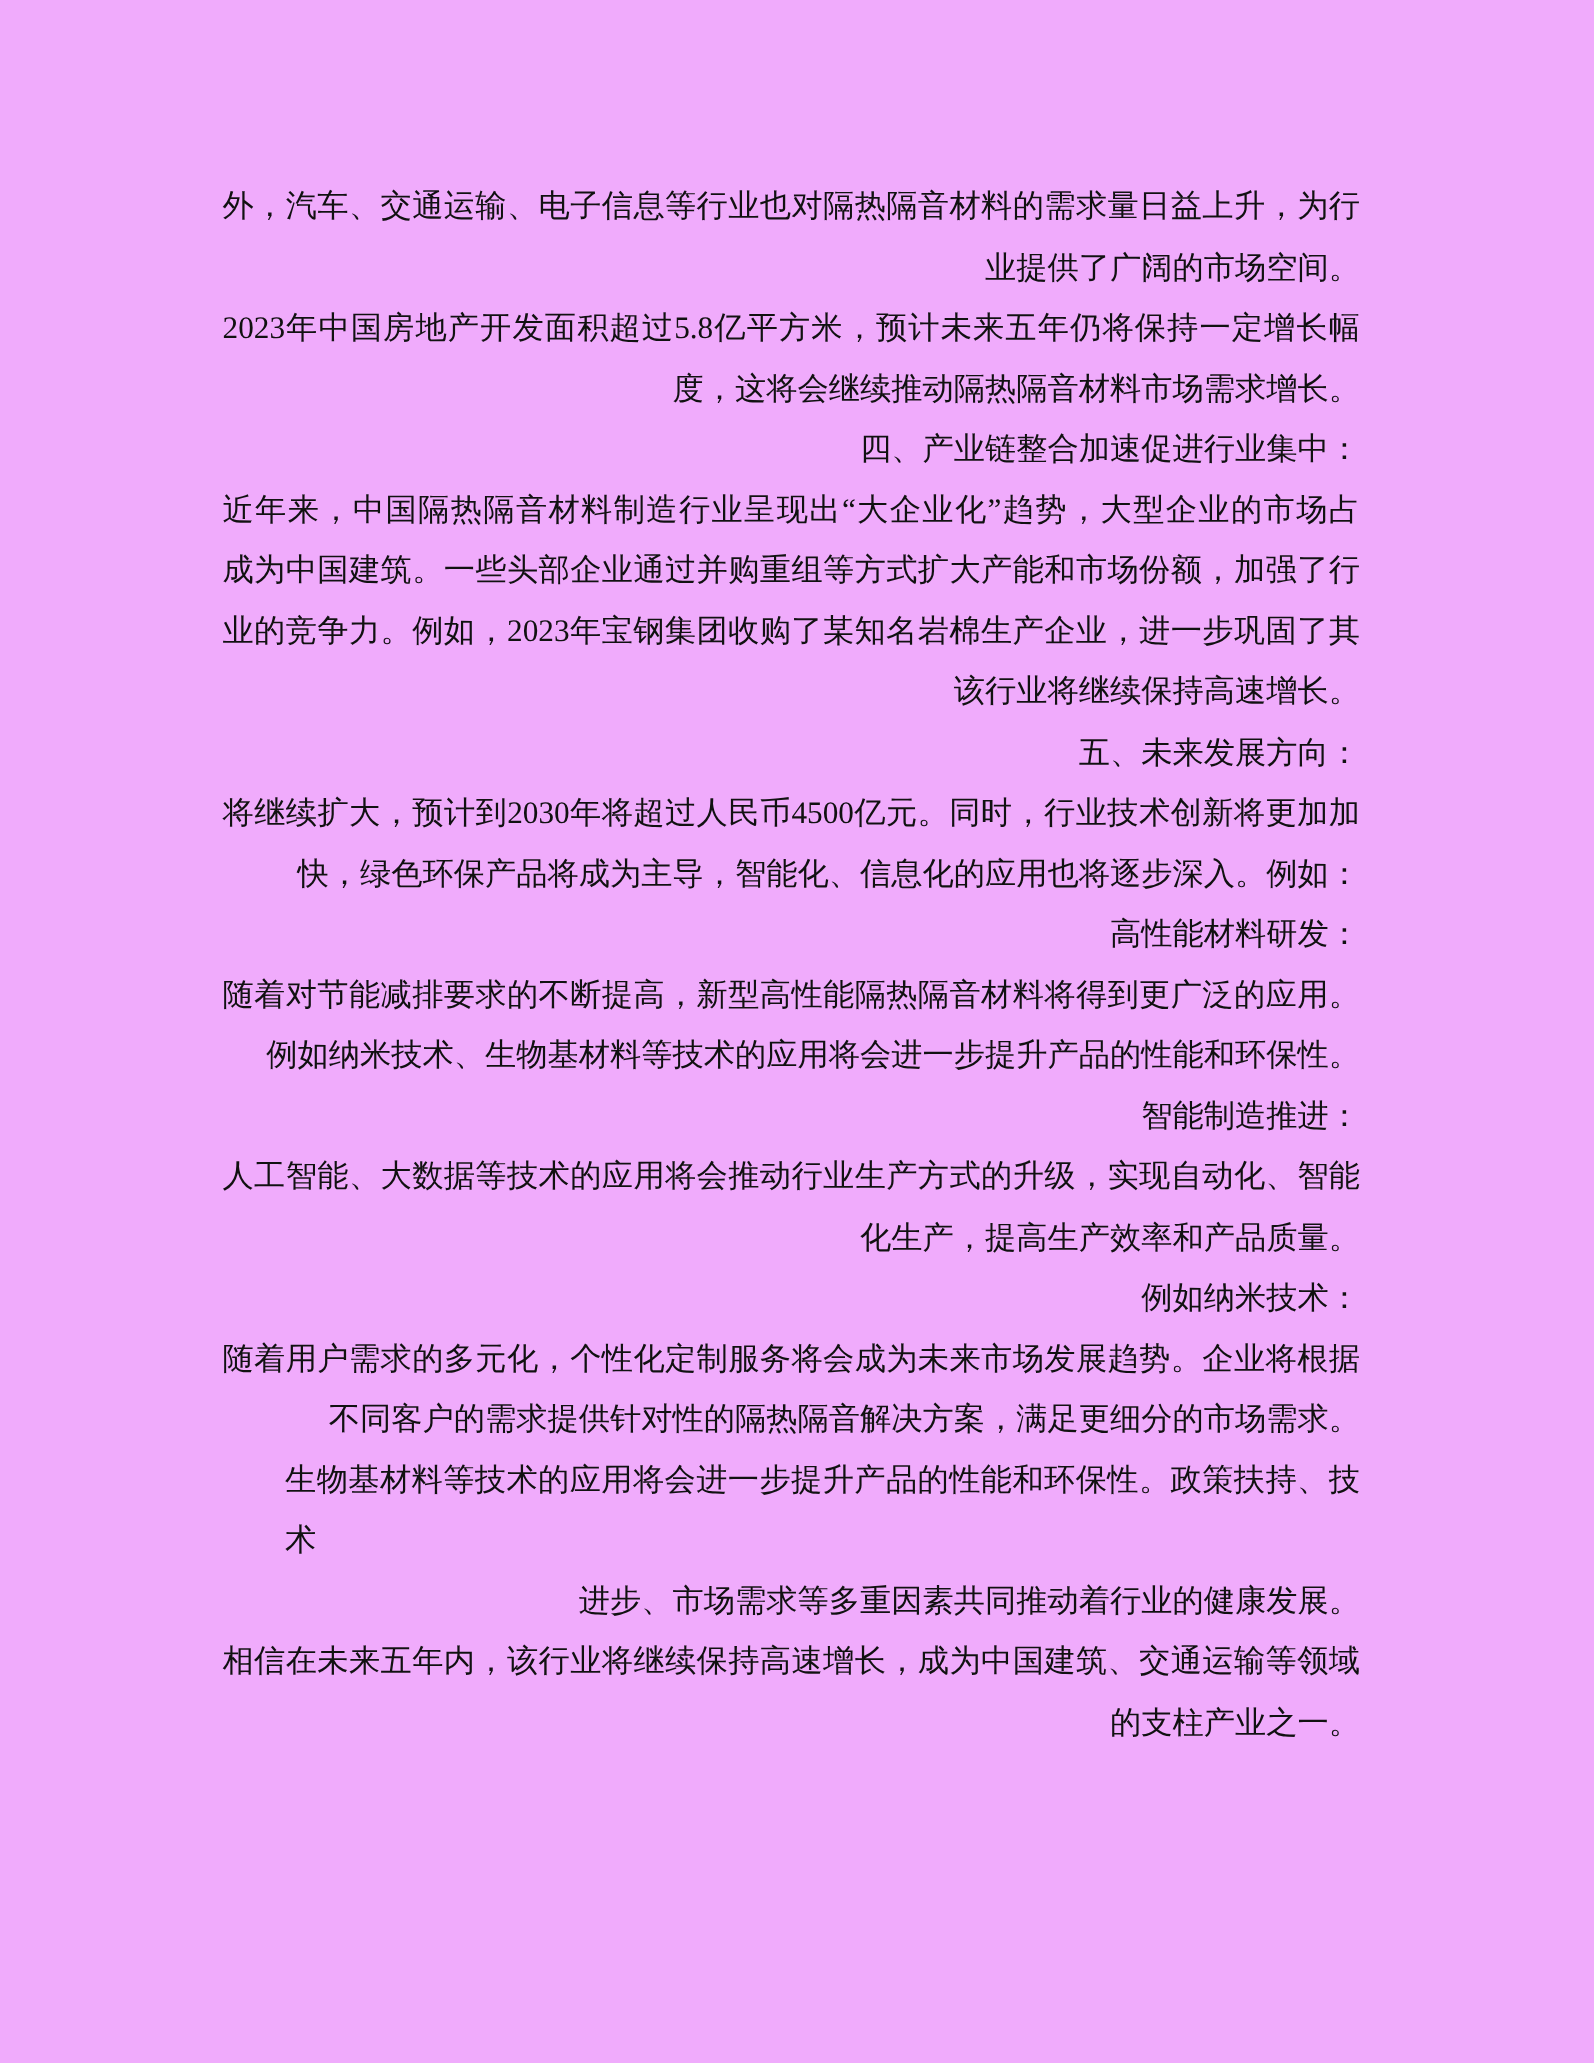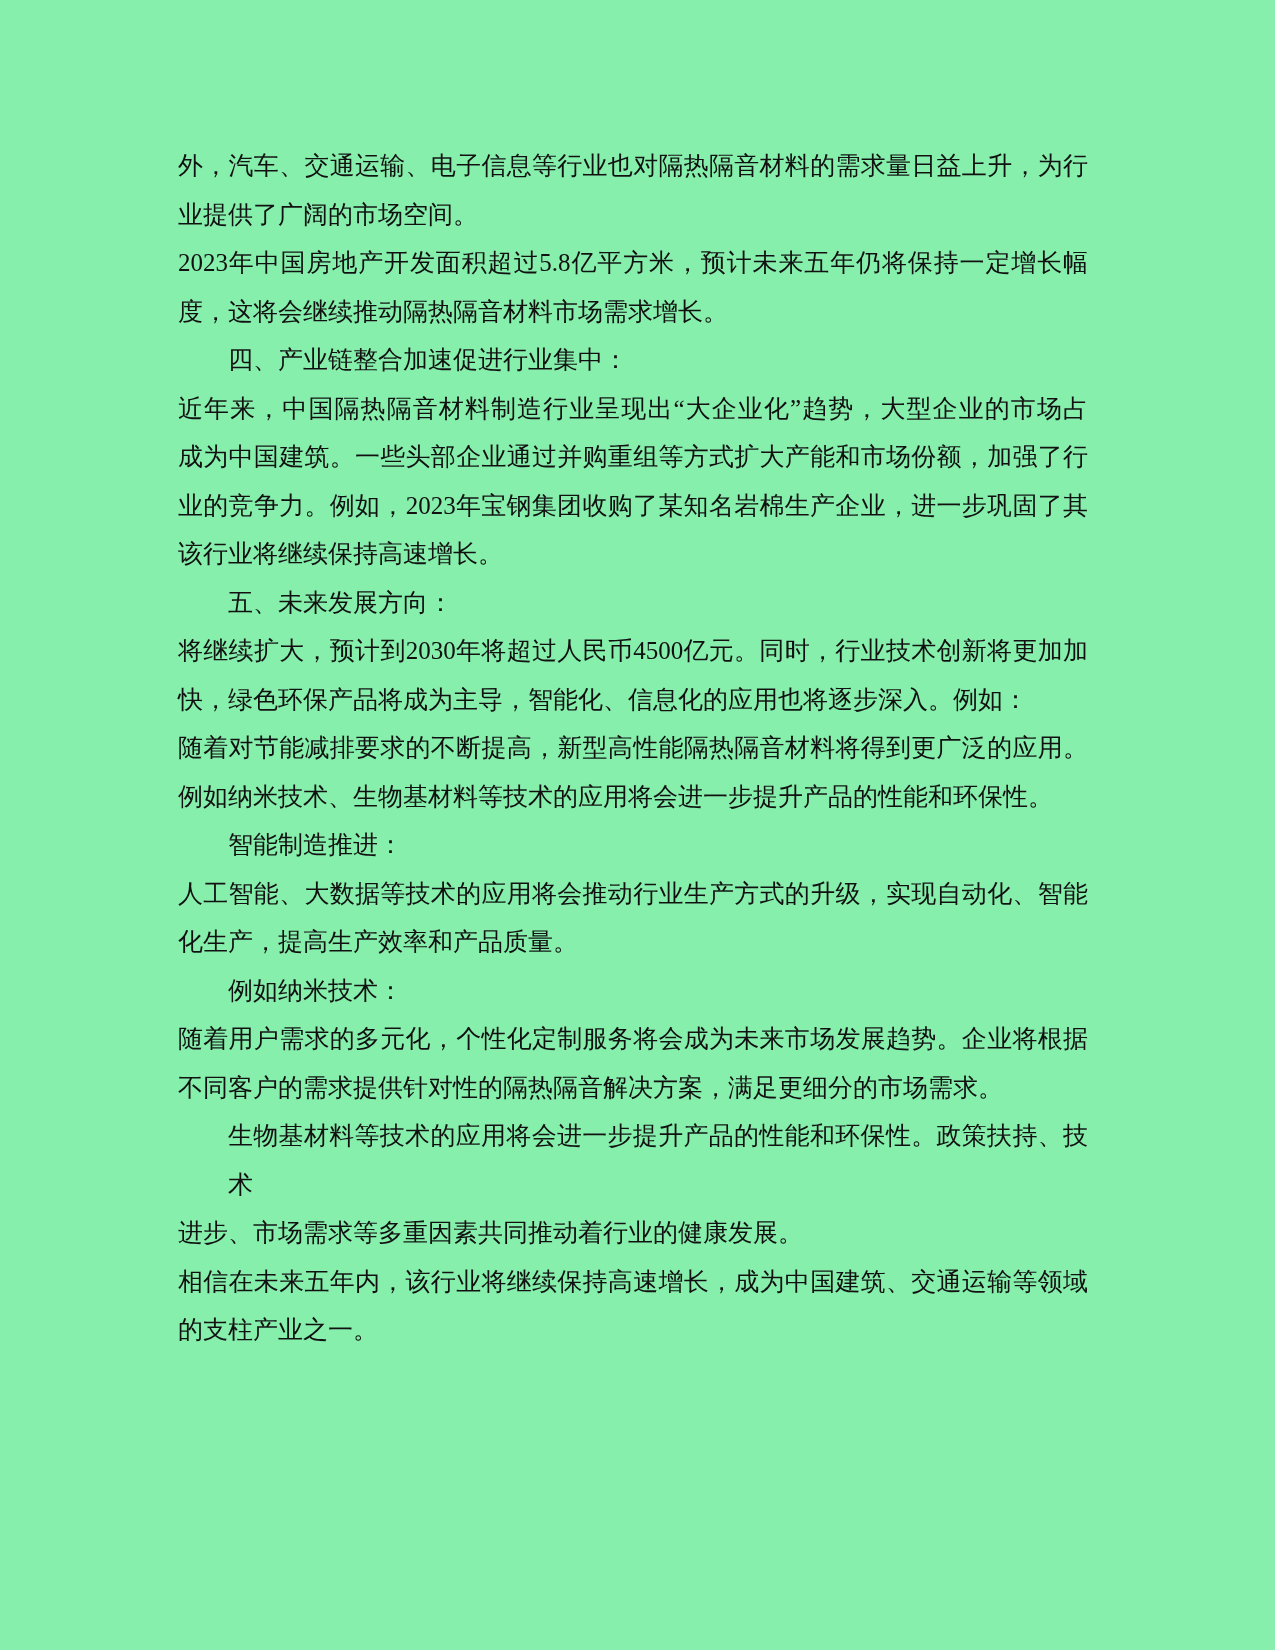--- a/index.html
+++ b/index.html
@@ -4,42 +4,42 @@
 <style>
   html, body {
     margin: 0;
     padding: 0;
     background: #ffffff;
   }
   .page {
     position: relative;
     width: 1275px;
     height: 1650px;
-    background: #86efac;
+    background: #f0abfc;
     overflow: hidden;
   }
   .content {
     position: absolute;
     left: 178px;
     top: 142px;
     width: 910px;
     font-family: "Liberation Serif", "DejaVu Serif", serif;
     font-size: 25px;
     line-height: 48.5px;
     color: #111111;
     letter-spacing: 0;
   }
   .para {
     margin: 0;
     padding: 0;
   }
   .line {
     margin: 0;
     padding: 0;
-    text-align: left;
+    text-align: right;
   }
   .line.just {
     text-align: justify;
     text-align-last: justify;
     
     text-justify: inter-ideograph;
   }
   .line.ind {
     padding-left: 50px; 
   }
@@ -67,20 +67,23 @@
         <div class="line">该行业将继续保持高速增长。</div>
       </div>
       <div class="para">
         <div class="line ind">五、未来发展方向：</div>
       </div>
       <div class="para">
         <div class="line just">将继续扩大，预计到2030年将超过人民币4500亿元。同时，行业技术创新将更加加</div>
         <div class="line">快，绿色环保产品将成为主导，智能化、信息化的应用也将逐步深入。例如：</div>
       </div>
       <div class="para">
+        <div class="line ind">高性能材料研发：</div>
+      </div>
+      <div class="para">
         <div class="line just">随着对节能减排要求的不断提高，新型高性能隔热隔音材料将得到更广泛的应用。</div>
         <div class="line">例如纳米技术、生物基材料等技术的应用将会进一步提升产品的性能和环保性。</div>
       </div>
       <div class="para">
         <div class="line ind">智能制造推进：</div>
       </div>
       <div class="para">
         <div class="line just">人工智能、大数据等技术的应用将会推动行业生产方式的升级，实现自动化、智能</div>
         <div class="line">化生产，提高生产效率和产品质量。</div>
       </div>

